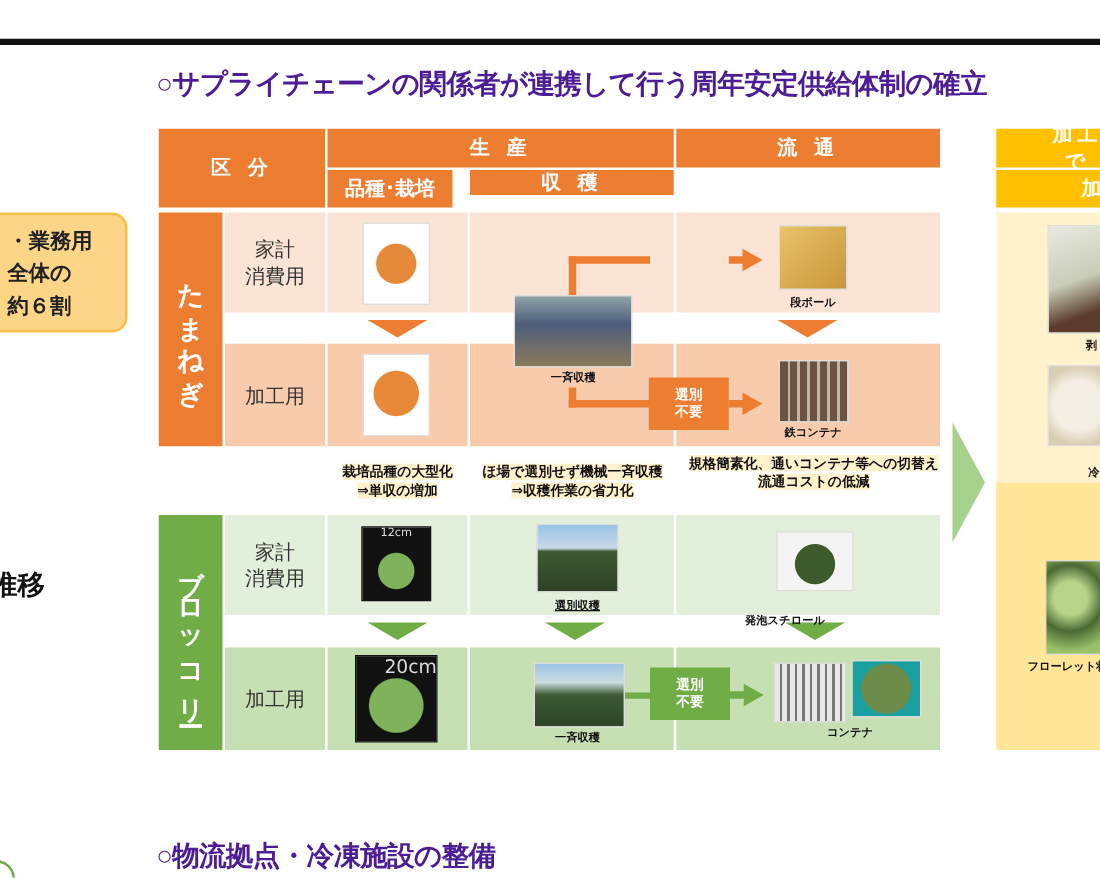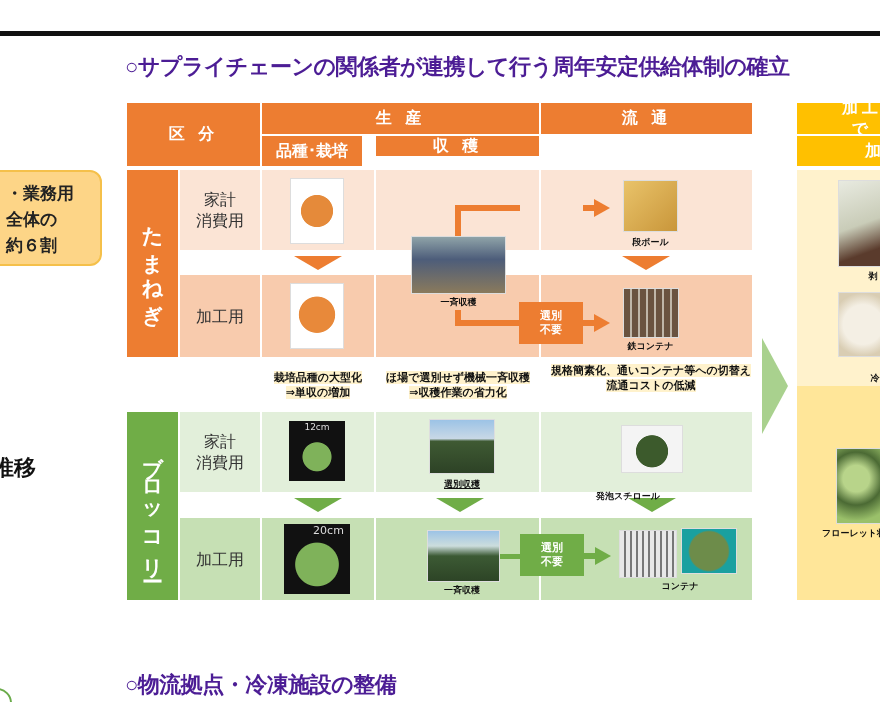--- a/index.html
+++ b/index.html
@@ -153,21 +153,21 @@
   <div class="cell br-dark usage" style="left:180px;top:518px;width:80px;height:82px;">
       <span>加工用</span>
     </div>
   <div class="cell br-dark" style="left:262px;top:518px;width:112px;height:82px;"></div>
   <div class="cell br-dark" style="left:376px;top:518px;width:163px;height:82px;"></div>
   <div class="cell br-dark" style="left:541px;top:518px;width:211px;height:82px;"></div>
 
   <div class="pic" style="left:289px;top:421px;width:56px;height:60px;background:radial-gradient(circle at 50% 60%, #7fb25a 0 32%, #111 34%);border-color:#111;"></div>
   <div style="position:absolute;left:289px;top:422px;width:56px;font-size:9px;color:#ddd;text-align:center;">12cm</div>
   <div class="pic" style="left:284px;top:524px;width:66px;height:70px;background:radial-gradient(circle at 50% 58%, #7fb25a 0 42%, #111 44%);border-color:#111;"></div>
-  <div style="position:absolute;left:284px;top:524px;width:66px;font-size:11px;color:#ddd;text-align:center;padding-left:23px;">20cm</div>
+  <div style="position:absolute;left:284px;top:524px;width:66px;font-size:15px;color:#ddd;text-align:center;padding-left:23px;">20cm</div>
 
   <div class="pic" style="left:429px;top:419px;width:66px;height:55px;background:linear-gradient(180deg,#9cc3e6 0%,#c8d8e6 35%,#3f5a33 40%,#2d4226 100%);"></div>
   <div class="caption" style="left:420px;top:478px;width:84px;text-decoration:underline;">選別収穫</div>
   <div class="pic" style="left:427px;top:530px;width:73px;height:52px;background:linear-gradient(180deg,#9cc3e6 0%,#cdd 30%,#3c5a34 50%,#2d4426 100%);"></div>
   <div class="caption" style="left:420px;top:584px;width:84px;">一斉収穫</div>
 
   <div class="tri-down-gr" style="left:294px;top:498px;"></div>
   <div class="tri-down-gr" style="left:436px;top:498px;"></div>
   <div class="tri-down-gr" style="left:628px;top:498px;"></div>
 

